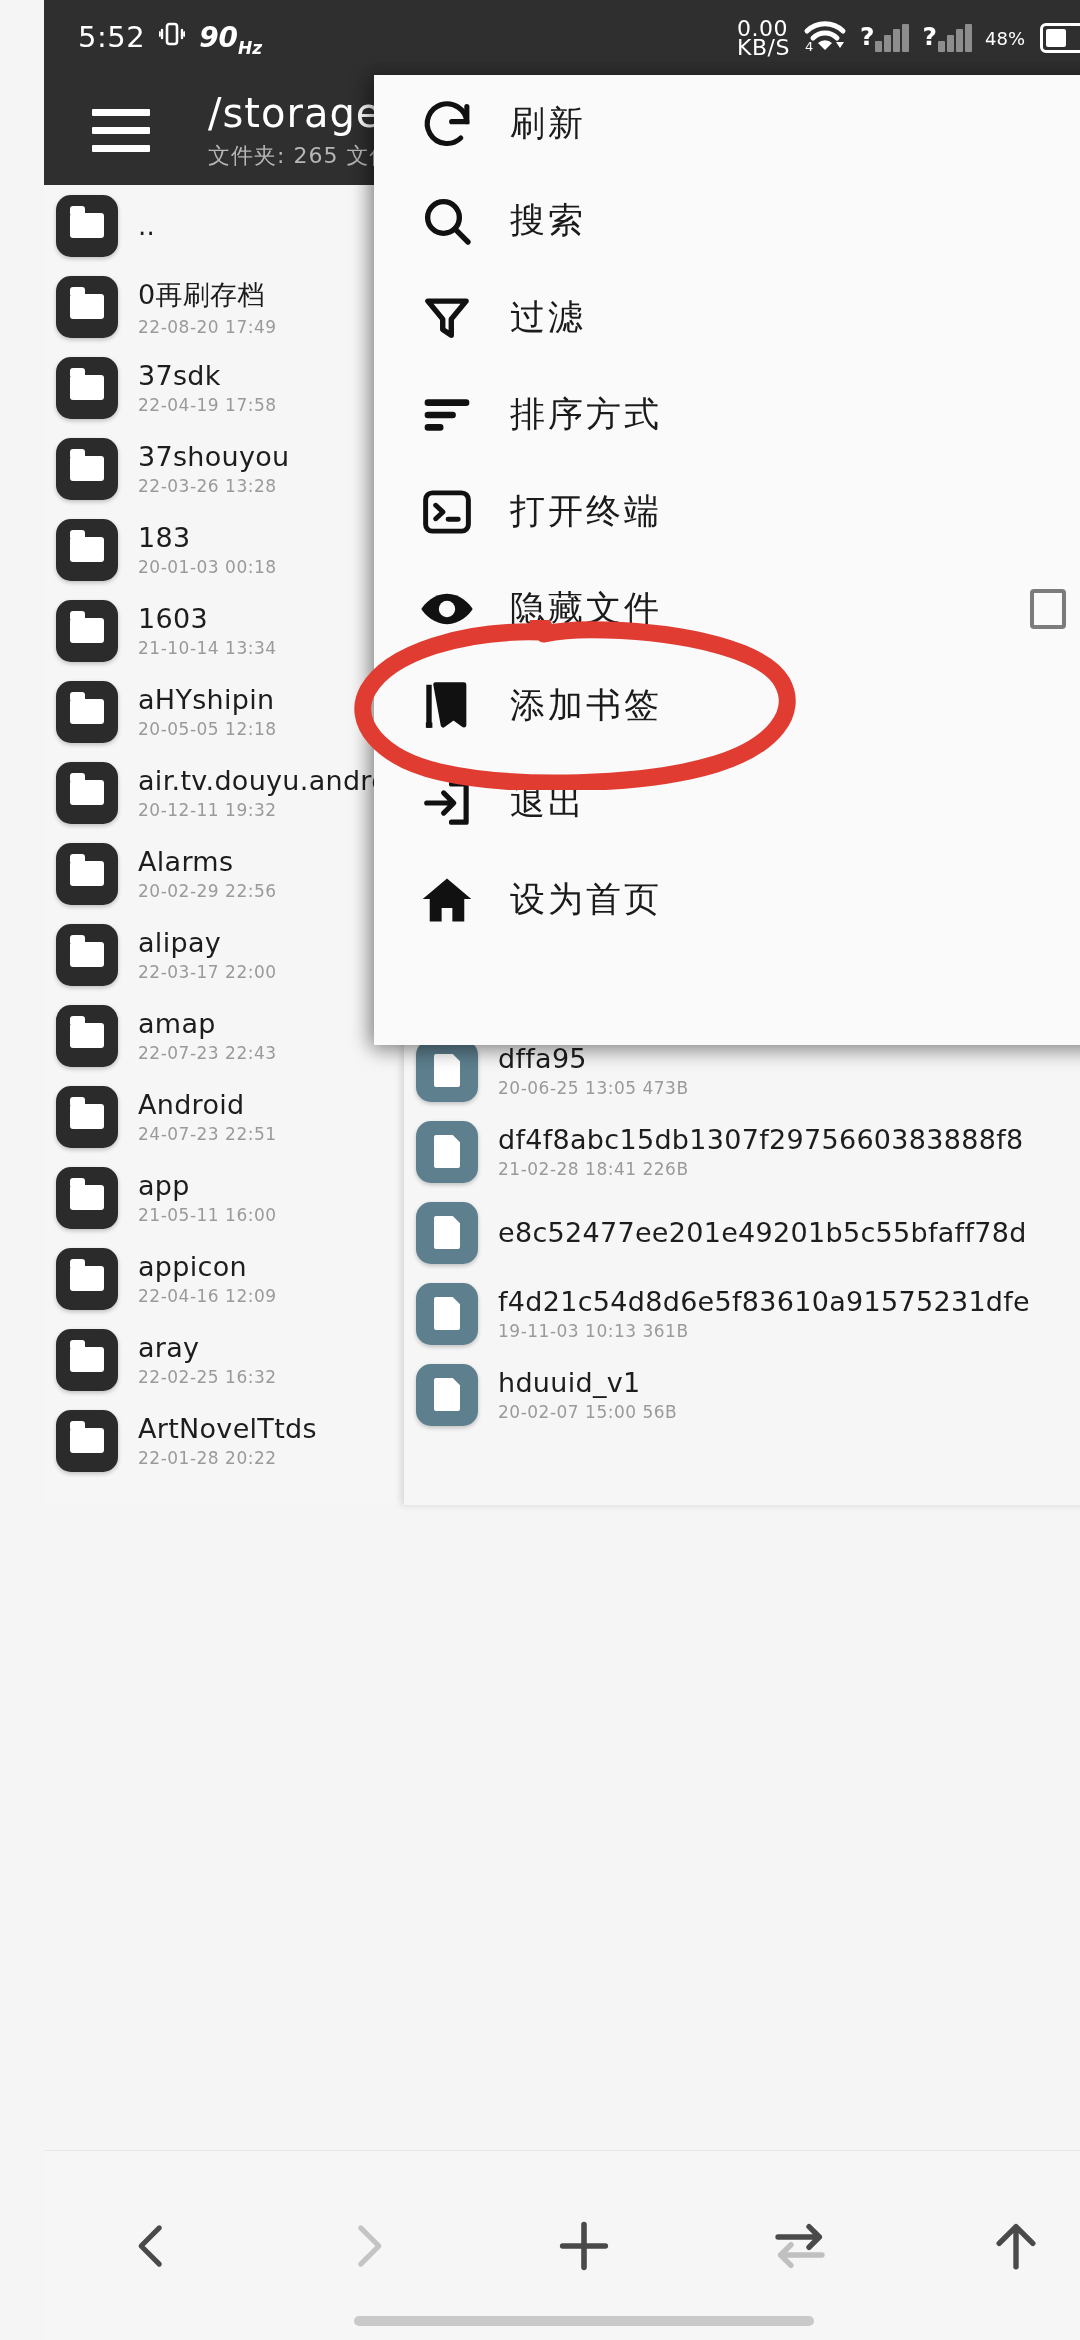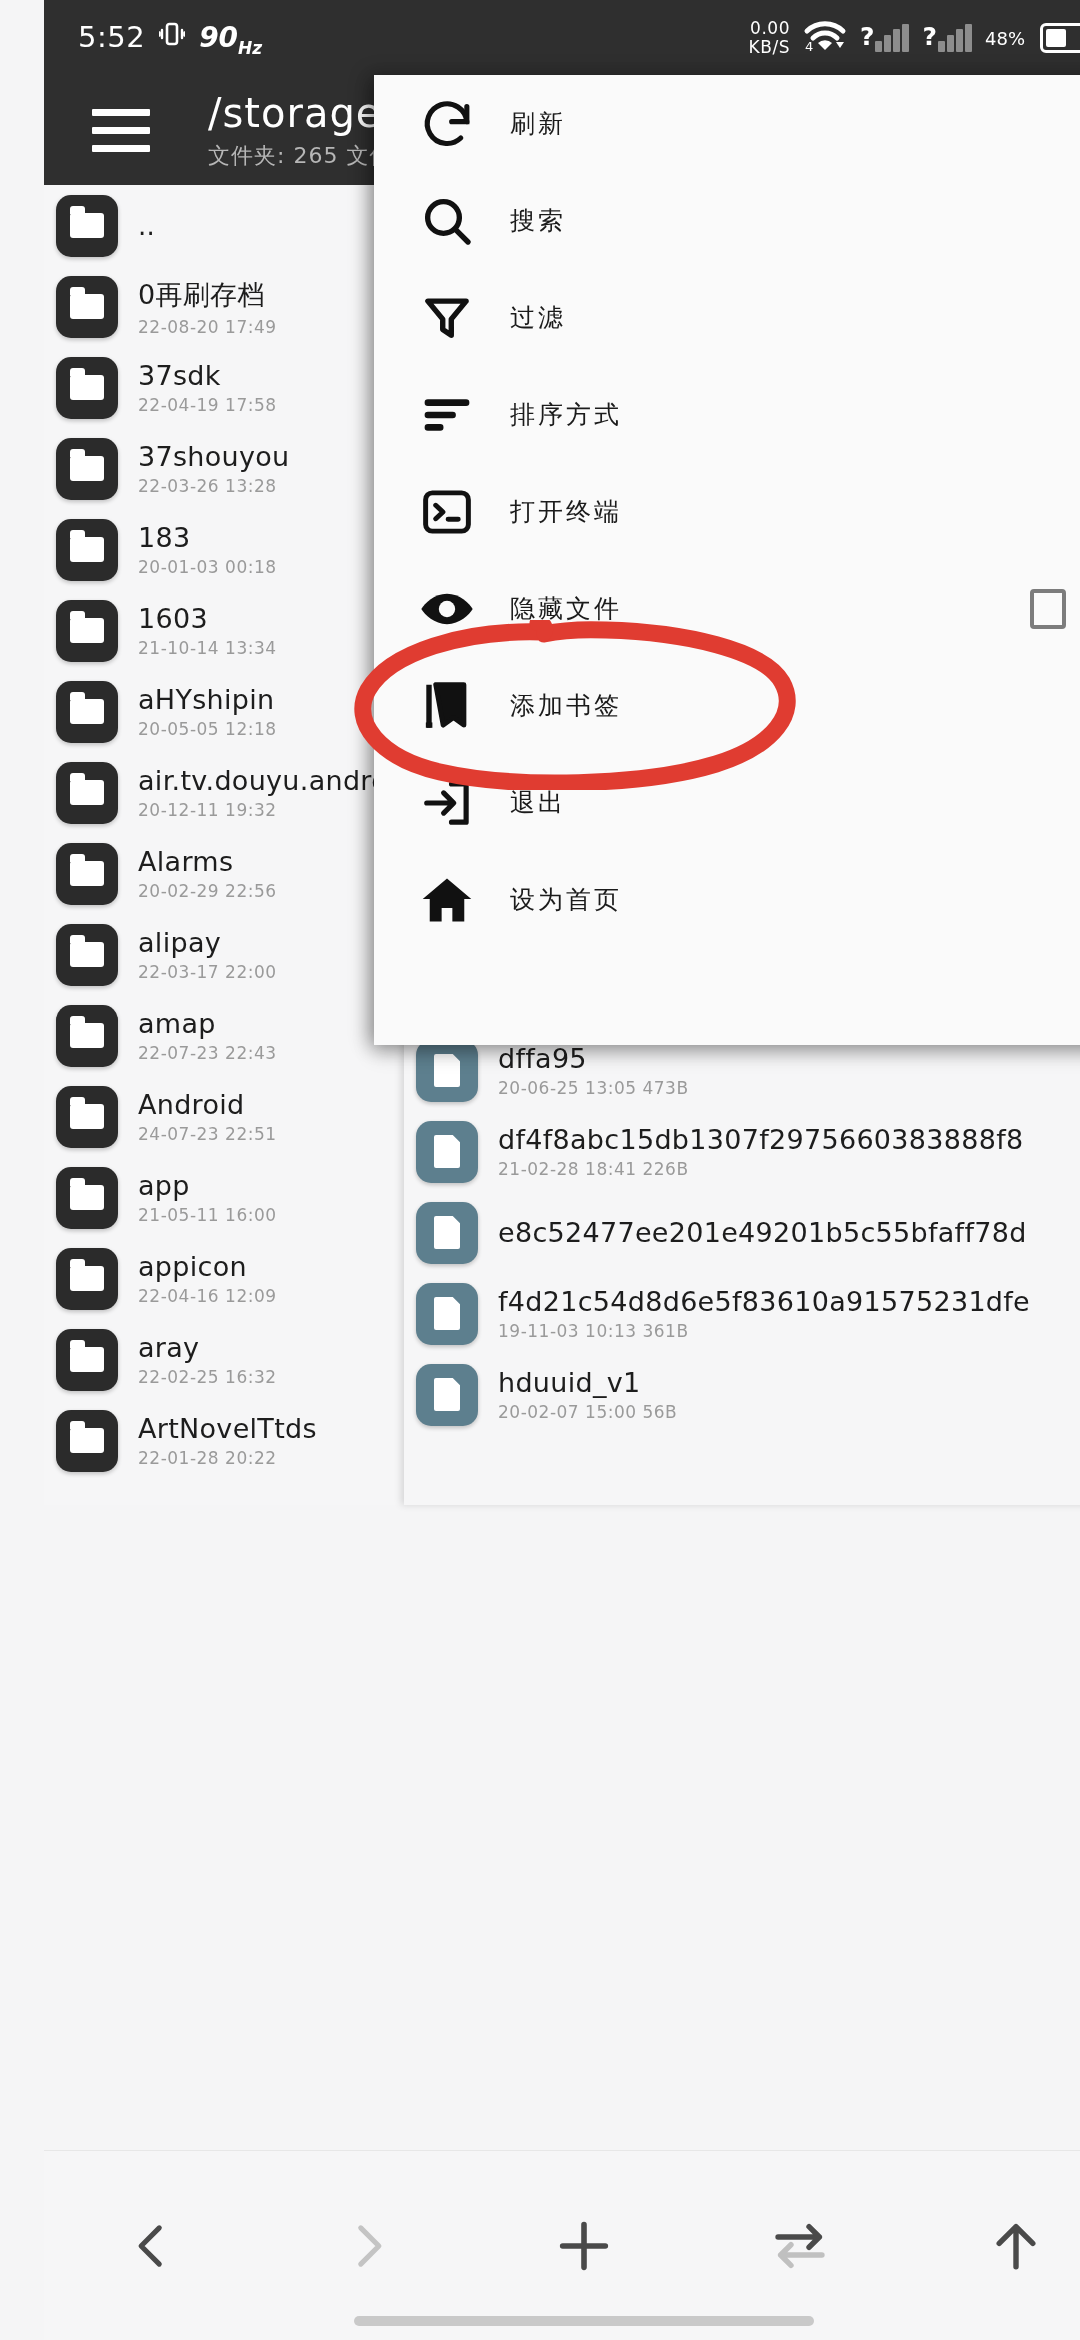--- a/index.html
+++ b/index.html
@@ -19,21 +19,21 @@
   }
   .sb-left { display: flex; align-items: baseline; gap: 14px; padding-left: 34px; }
   .sb-time { font-size: 29px; letter-spacing: 0.5px; }
   .sb-vib { font-size: 27px; line-height: 1; position: relative; top: 1px; }
   .sb-hz { font-size: 28px; font-weight: bold; font-style: italic; }
   .sb-hz sub { font-size: 17px; font-weight: bold; }
   .sb-right {
     margin-left: auto; padding-right: 30px;
     display: flex; align-items: center; gap: 13px;
   }
-  .sb-net { font-size: 17px; line-height: 19px; text-align: right; letter-spacing: .5px;}
+  .sb-net { font-size: 22px; line-height: 19px; text-align: left; letter-spacing: .5px;}
   .sb-batt-pct { font-size: 18px; margin-right: 2px;}
   .batt {
     width: 54px; height: 30px; border: 3px solid #fff; border-radius: 6px;
     position: relative; display: flex; align-items: center; padding: 3px;
   }
   .batt::after {
     content: ""; position: absolute; right: -8px; top: 9px;
     width: 5px; height: 11px; background: #fff; border-radius: 0 3px 3px 0;
   }
   .batt-fill { height: 100%; background: #fff; border-radius: 2px; }
@@ -80,21 +80,21 @@
   .row.dots .fname { font-size: 26px; }
 
   
   .menu {
     position: absolute; left: 330px; top: 75px; width: 750px; height: 970px;
     background: #fafafa; z-index: 20;
     box-shadow: -6px 0 18px rgba(0,0,0,.30), 0 8px 18px rgba(0,0,0,.25);
   }
   .mrow { display: flex; align-items: center; height: 97px; padding-left: 40px; position: relative; }
   .micon { width: 66px; flex: 0 0 66px; display: flex; align-items: center; justify-content: center; color: #111; }
-  .mlabel { margin-left: 30px; font-size: 25px; color: #1b1b1b; letter-spacing: 3px; }
+  .mlabel { margin-left: 30px; font-size: 35px; color: #1b1b1b; letter-spacing: 3px; }
   .mcheck {
     position: absolute; right: 58px; top: 50%; transform: translateY(-50%);
     width: 36px; height: 40px; border: 4px solid #7c7c7c; border-radius: 4px;
   }
 
   
   .annot { position: absolute; left: 300px; top: 620px; width: 480px; height: 170px;
            z-index: 40; pointer-events: none; }
 
   

